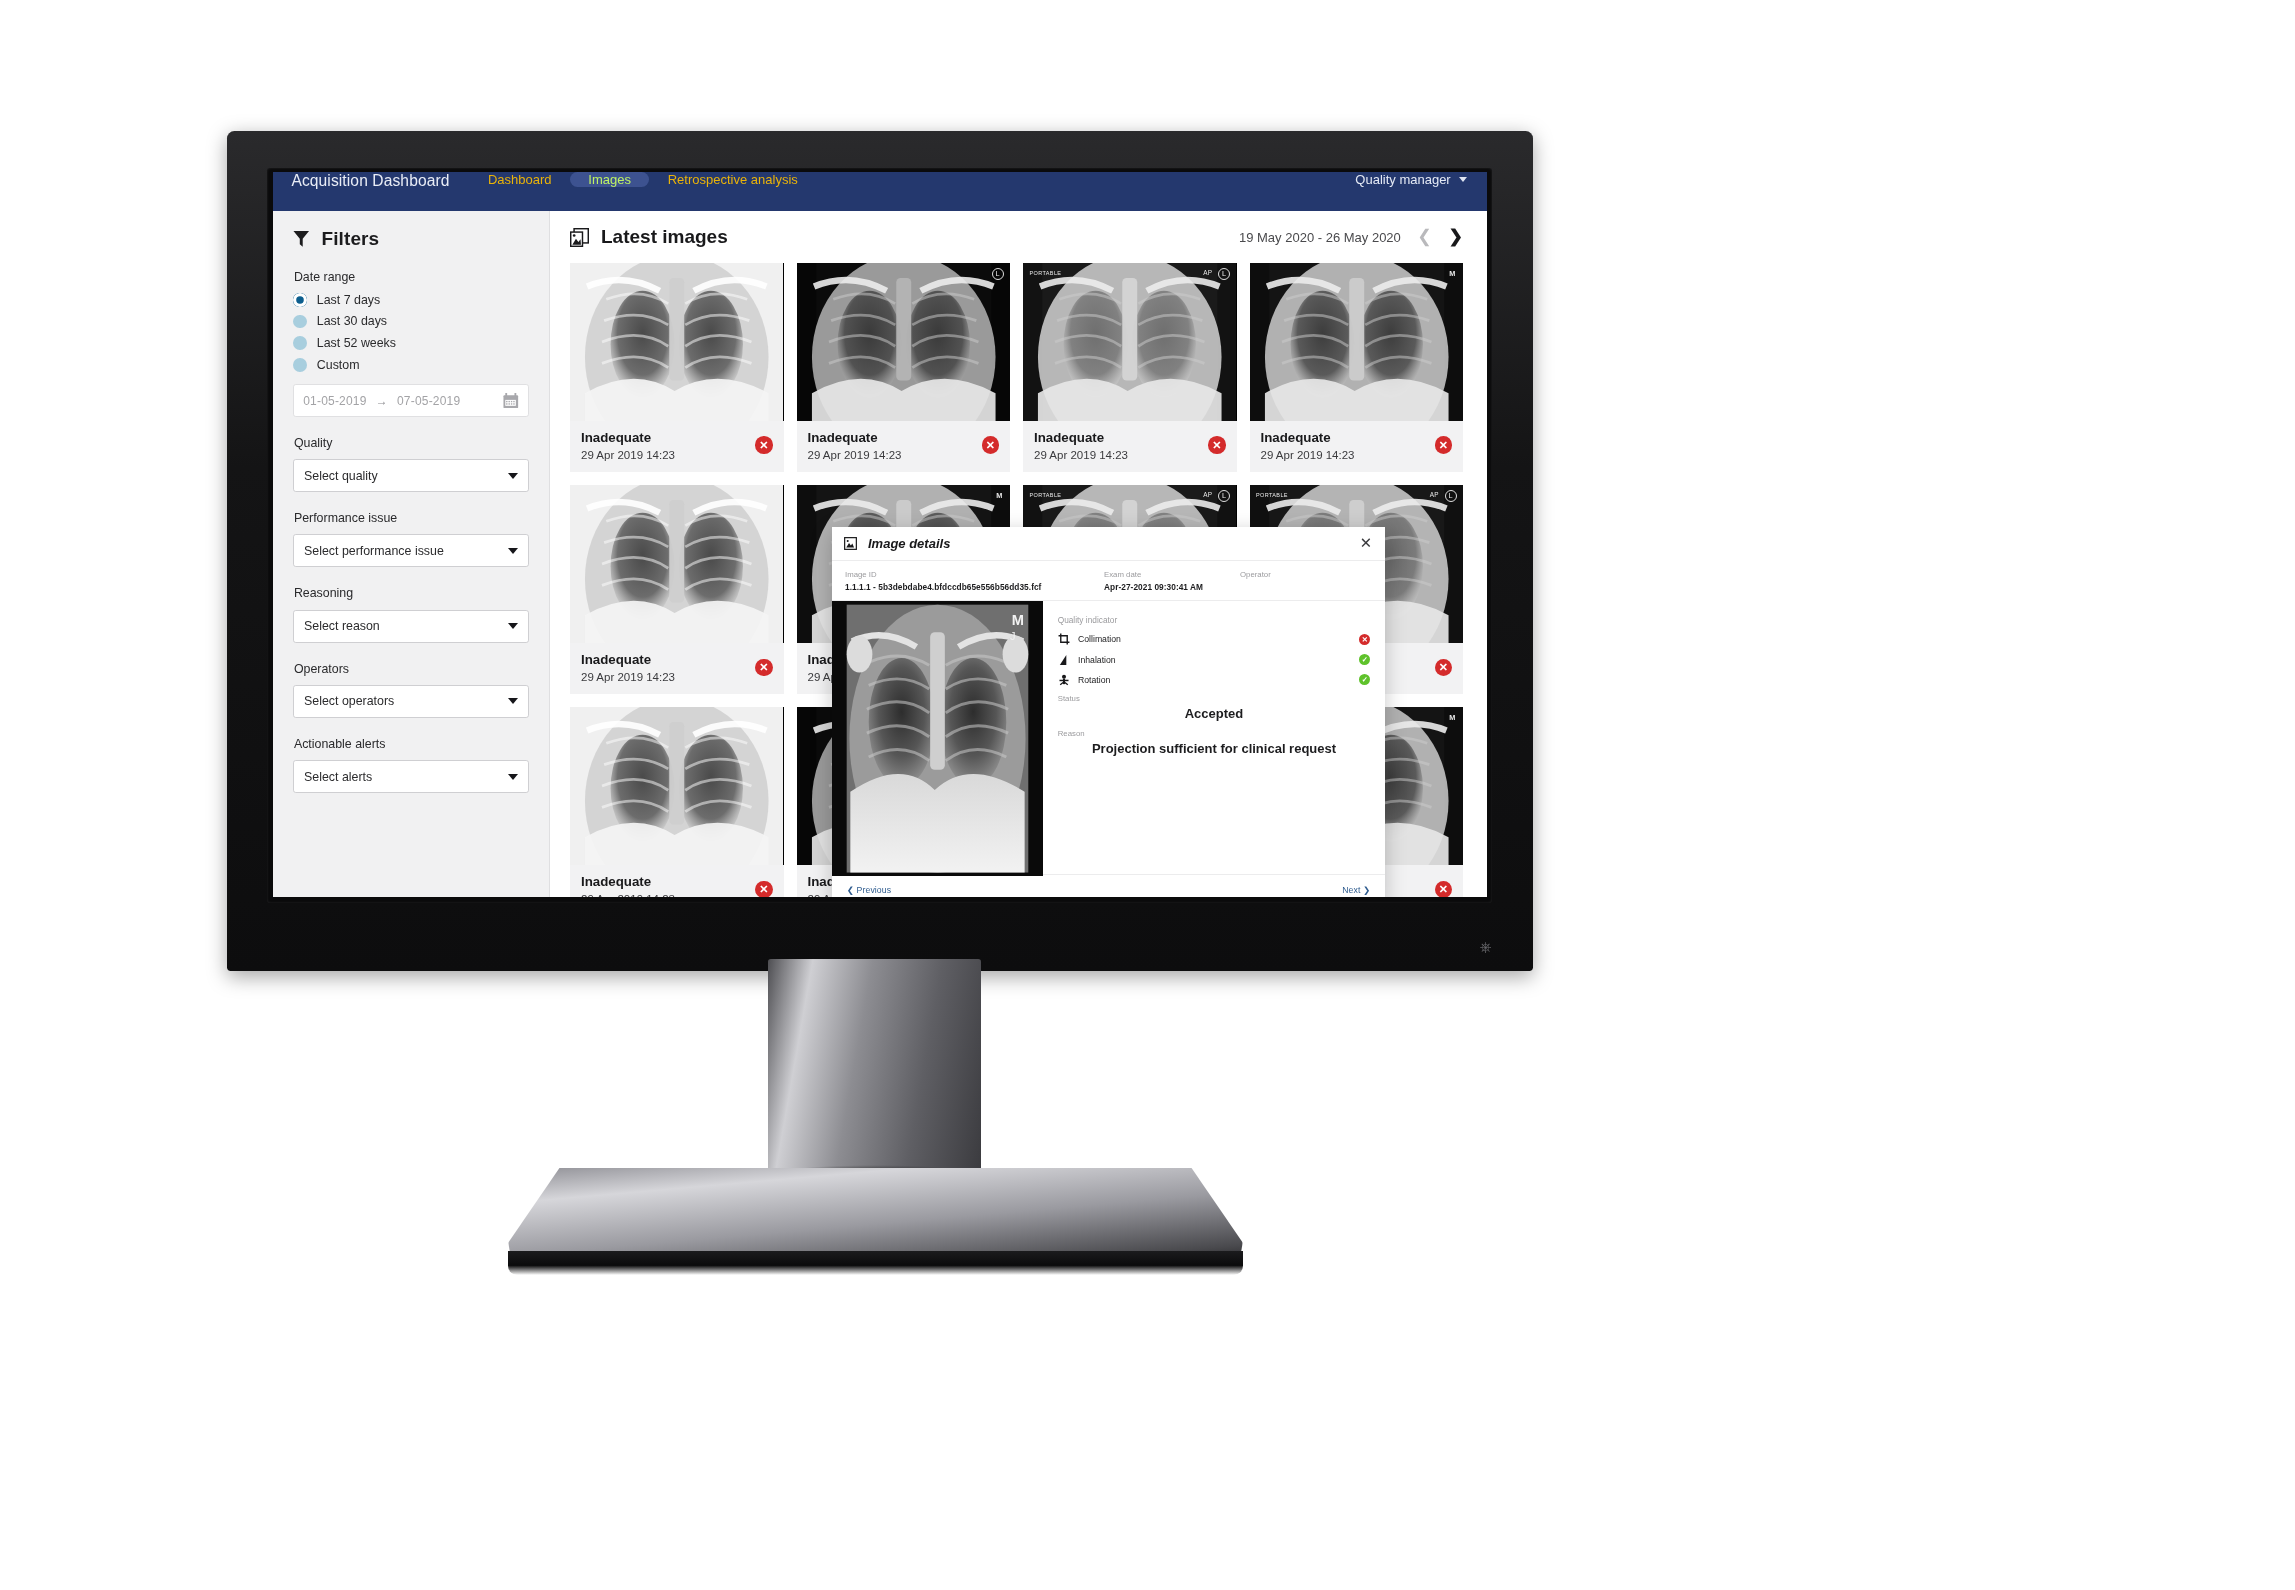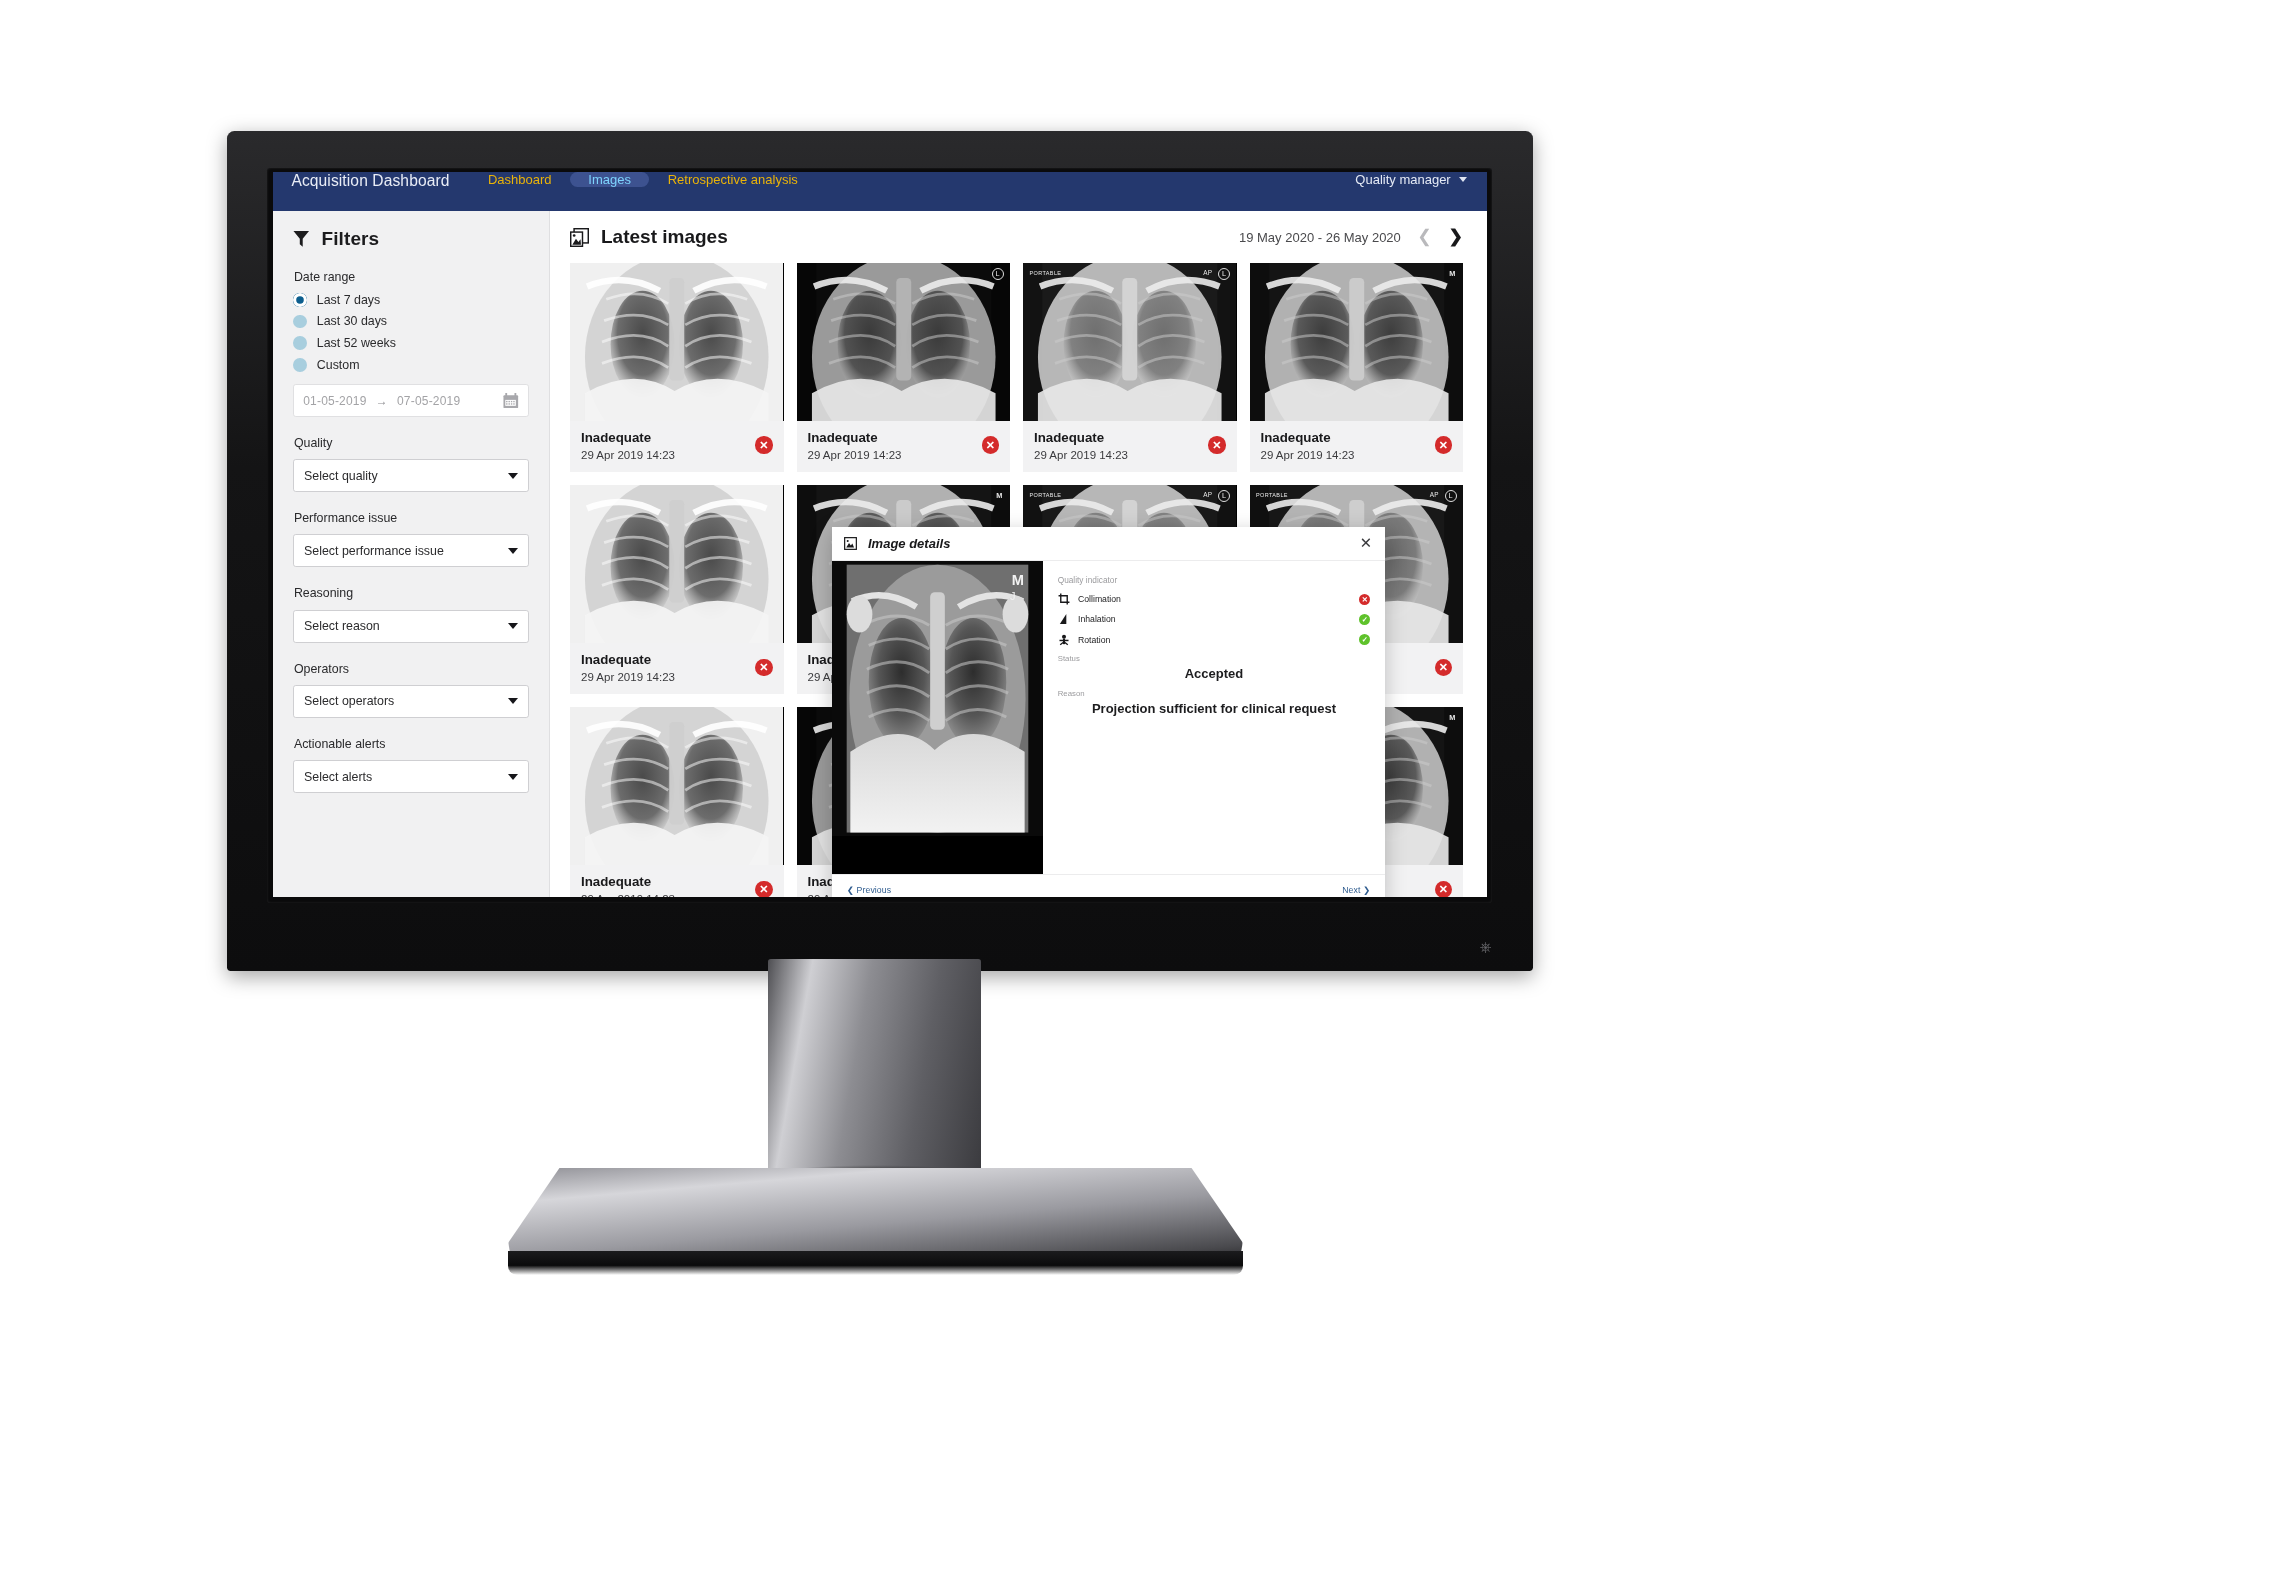--- a/index.html
+++ b/index.html
@@ -65,21 +65,21 @@
   }
   .brand {
     display:flex; align-items:center; padding: 0 20px 0 18.4px;
     color:#e9edf6; font-size:15.6px; letter-spacing:0.1px;
   }
   .nav-tabs { display:flex; align-items:stretch; }
   .nav-tab {
     display:flex; align-items:center; padding: 0 18.4px;
     color:#eab308; font-size:13px; cursor:pointer;
   }
-  .nav-tab.active { background:#3d5290; color:#7dd3fc;border-radius:18px; }
+  .nav-tab.active { background:#3d5290; color:#bef264;border-radius:18px; }
   .nav-right {
     margin-left:auto; display:flex; align-items:center; padding-right:20px;
     color:#e5eaf5; font-size:13px; cursor:pointer; gap:8.3px;
   }
   .caret-down { width:0;height:0;border-left:4.6px solid transparent;border-right:4.6px solid transparent;border-top:5.5px solid #dfe5f2; }
 
   .body-row { flex:1; display:flex; min-height:0; }
 
   
   .sidebar {
@@ -826,20 +826,34 @@
               <div class="modal-head">
                 <svg width="13" height="13" viewBox="0 0 14 14">
                   <rect x="0.7" y="0.7" width="12.6" height="12.6" fill="none" stroke="#19191b" stroke-width="1.3"></rect>
                   <polygon points="2.4,11.2 5.4,6.4 7.4,9.1 9,7 10.8,11.2" fill="#19191b"></polygon>
                   <circle cx="4" cy="4.2" r="1.1" fill="#19191b"></circle>
                 </svg>
                 <div class="modal-title">Image details</div>
                 <div class="modal-close">✕</div>
               </div>
 
+              <div class="modal-meta">
+                <div class="meta-col c1">
+                  <div class="meta-lbl">Image ID</div>
+                  <div class="meta-val">1.1.1.1 - 5b3debdabe4.bfdccdb65e556b56dd35.fcf</div>
+                </div>
+                <div class="meta-col c2">
+                  <div class="meta-lbl">Exam date</div>
+                  <div class="meta-val">Apr-27-2021 09:30:41 AM</div>
+                </div>
+                <div class="meta-col">
+                  <div class="meta-lbl">Operator</div>
+                  <div class="meta-val"></div>
+                </div>
+              </div>
 
               <div class="modal-body">
                 <div class="modal-img">
                   <svg class="xr" viewBox="0 0 230 300" preserveAspectRatio="xMidYMid slice">
                     <defs>
                       <radialGradient id="mlung" cx="50%" cy="42%" r="58%">
                         <stop offset="0%" stop-color="#2d2d2d"></stop>
                           <stop offset="60%" stop-color="#565656"></stop>
                         <stop offset="100%" stop-color="#8d8d8d"></stop>
                       </radialGradient>

